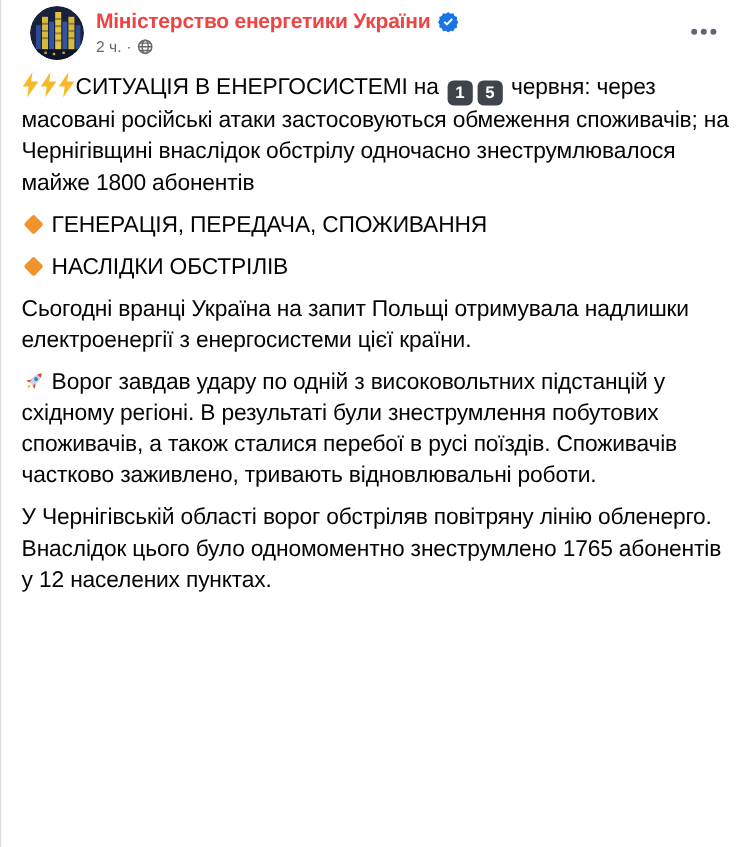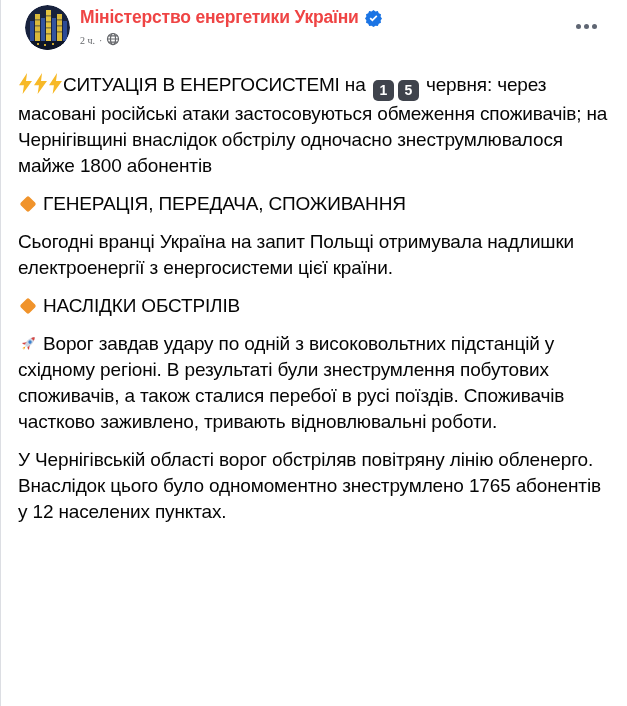--- a/index.html
+++ b/index.html
@@ -11,29 +11,29 @@
     color:#050505;position:relative;
   }
   
   .header{display:flex;align-items:flex-start;padding:5px 16px 0 24px;position:relative;}
   .avatar{width:45px;height:45px;border-radius:50%;overflow:hidden;flex:0 0 45px;cursor:pointer;}
   .avatar svg{display:block;}
   .hmeta{margin-left:10px;padding-top:2px;}
   .title-row{display:flex;align-items:center;gap:6px;}
   .author{font-size:17.5px;font-weight:700;color:#ef4444;letter-spacing:-0.2px;cursor:pointer;}
   .badge{display:inline-flex;margin-top:1px;}
-  .sub{display:flex;align-items:flex-end;gap:4px;margin-top:3px;color:#65676B;font-size:10px;font-family:Liberation Serif, serif;}
+  .sub{display:flex;align-items:flex-end;gap:4px;margin-top:3px;color:#65676B;font-size:13px;}
   .sub .ts{cursor:pointer;}
   .dot{color:#65676B;}
   .globe{display:inline-flex;margin-top:1px;}
   .menu{position:absolute;top:18px;right:28px;display:flex;gap:3px;padding:6px 2px;cursor:pointer;}
   .mdot{width:5px;height:5px;border-radius:50%;background:#5f6673;}
   
   .body{padding:10px 15px 0 17px;}
-  .body p{margin:12px 0 9px;font-size:19px;line-height:26px;letter-spacing:-0.15px;color:#050505;}
+  .body p{margin:0 0 9px;font-size:19px;line-height:26px;letter-spacing:-0.15px;color:#050505;}
   
   .em-zap{display:inline-block;width:13px;height:21px;background:var(--em-color,#F7B928);
     clip-path:polygon(62% 0,0 58%,38% 58%,28% 100%,100% 38%,54% 38%);
     vertical-align:-3px;margin:0 1px;}
   .em-keycap{display:inline-flex;width:21px;height:21px;background:#3F434C;color:#fff;border-radius:5px;
     align-items:center;justify-content:center;font-size:14px;font-weight:700;vertical-align:-4px;margin:0 2px;}
   .em-diamond{display:inline-block;width:12px;height:12px;background:var(--em-color,#F0932B);
     transform:rotate(45deg);border-radius:2px;margin:0 9px 0 4px;vertical-align:0px;}
   .em-bang{color:var(--em-color,#E8453C);font-weight:800;letter-spacing:1px;margin-right:6px;}
   .em-rocket{display:inline-block;margin-right:4px;}
@@ -112,22 +112,22 @@
     <div class="menu">
       <span class="mdot"></span>
       <span class="mdot"></span>
       <span class="mdot"></span>
     </div>
   </div>
 
   <div class="body">
       <p><span class="emoji em-zap" style="--em-color: #F7B928;"></span><span class="emoji em-zap" style="--em-color: #F7B928;"></span><span class="emoji em-zap" style="--em-color: #F7B928;"></span>СИТУАЦІЯ В ЕНЕРГОСИСТЕМІ на <span class="emoji em-keycap">1</span><span class="emoji em-keycap">5</span> червня: через масовані російські атаки застосовуються обмеження споживачів; на Чернігівщині внаслідок обстрілу одночасно знеструмлювалося майже 1800 абонентів</p>
       <p><span class="emoji em-diamond" style="--em-color: #F0932B;"></span>ГЕНЕРАЦІЯ, ПЕРЕДАЧА, СПОЖИВАННЯ</p>
+      <p><span class="emoji em-diamond" style="--em-color: #F0932B;"></span>НАСЛІДКИ ОБСТРІЛІВ</p>
       <p>Сьогодні вранці Україна на запит Польщі отримувала надлишки електроенергії з енергосистеми цієї країни.</p>
-      <p><span class="emoji em-diamond" style="--em-color: #F0932B;"></span>НАСЛІДКИ ОБСТРІЛІВ</p>
       <p><span class="emoji em-rocket">
   <svg viewBox="0 0 24 24">
     <g transform="rotate(45 12 12)">
       <path d="M12 2C15 5 16 10 14.5 16h-5C8 10 9 5 12 2Z" fill="#ccd5e3"></path>
       <path d="M12 2c1.2 1.2 1.9 2.5 2.1 3.6h-4.2C10.1 4.5 10.8 3.2 12 2Z" fill="#d64541"></path>
       <circle cx="12" cy="9.5" r="1.9" fill="#3b82d0"></circle>
       <path d="M9.6 12.5 6.3 17l3.3-.6Z" fill="#d64541"></path>
       <path d="M14.4 12.5 17.7 17l-3.3-.6Z" fill="#d64541"></path>
       <path d="M12 16.6 10.6 21l1.4-1.2L13.4 21Z" fill="#f59e0b"></path>
     </g>

